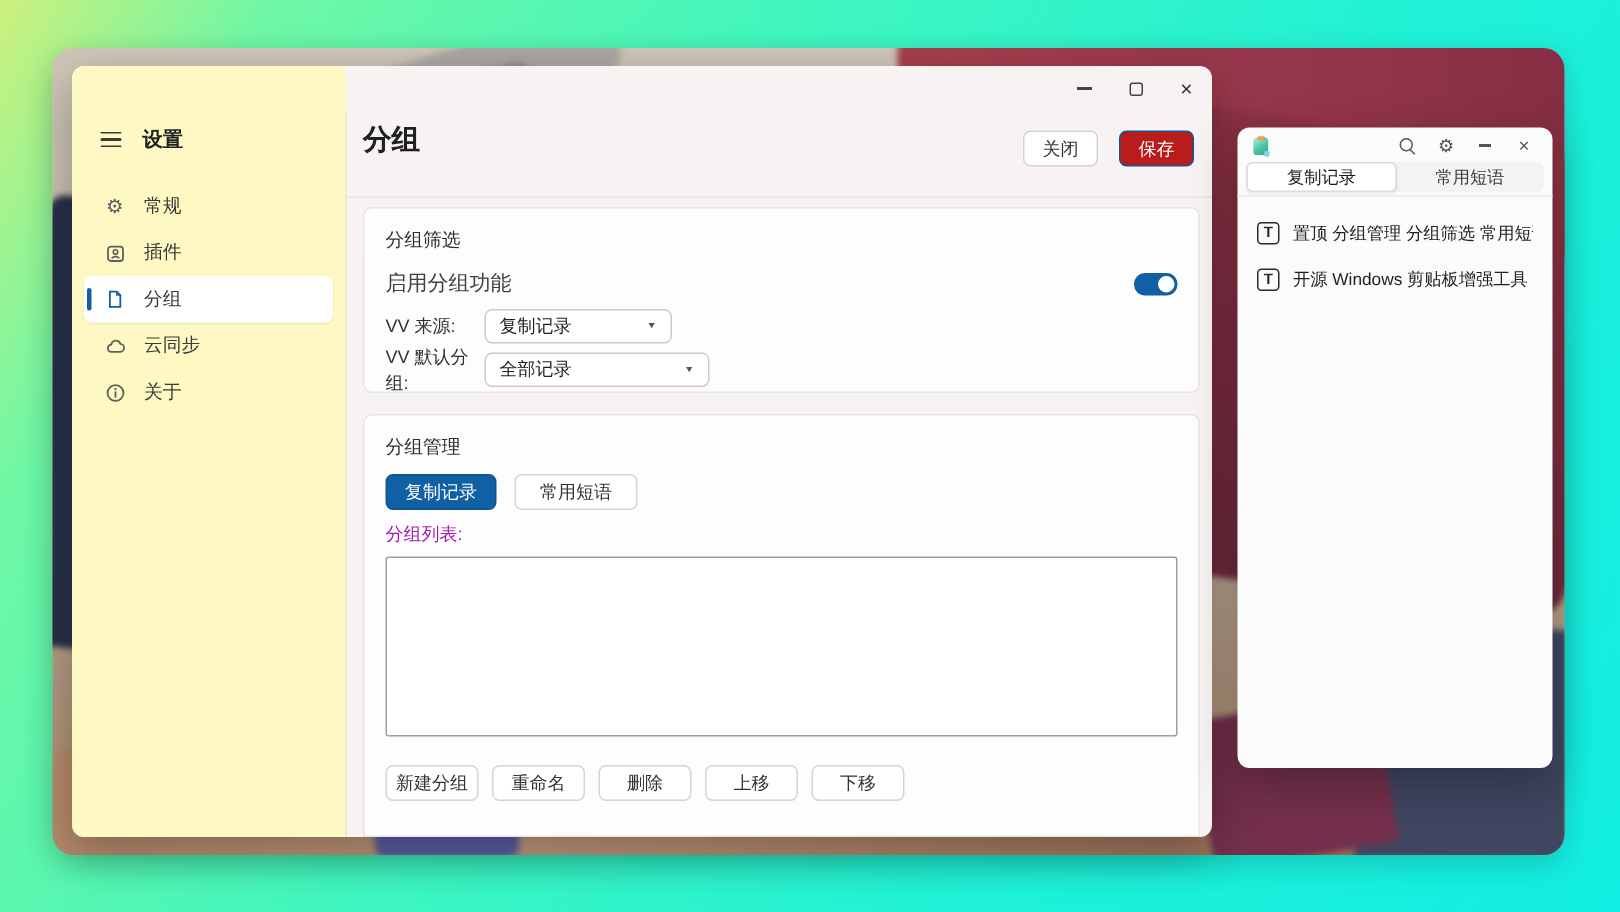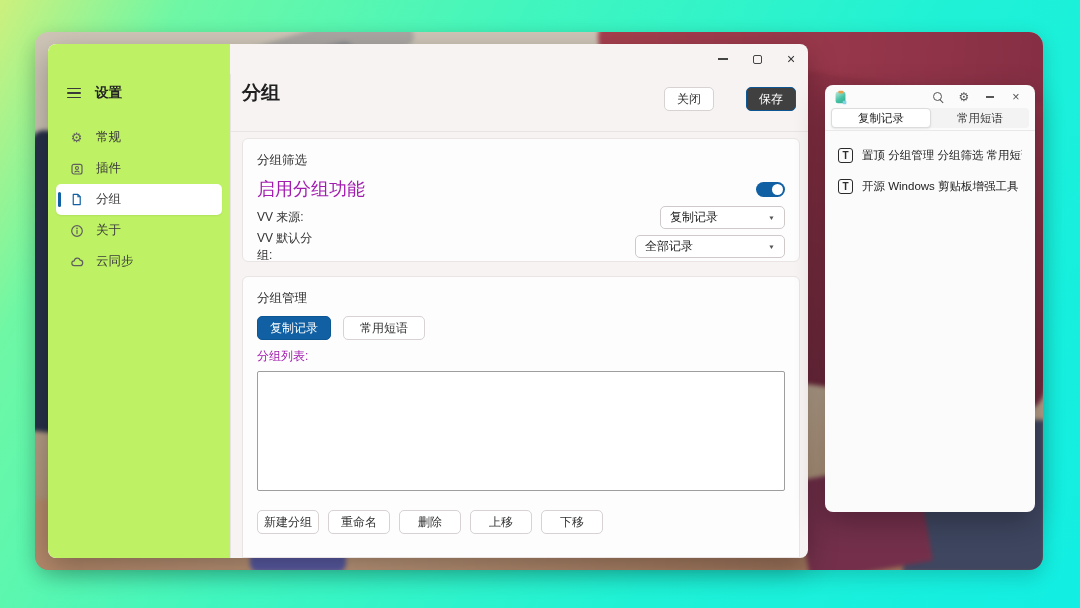--- a/index.html
+++ b/index.html
@@ -39,54 +39,54 @@
   .app-icon::after  { content:''; position:absolute; right:-1px; bottom:-1px; width:4.5px; height:4.5px; background:#7fd6e8; border-radius:1px; }
   #settings-window > .app-icon { position:absolute; left:10px; top:9px; }
 
   .win-controls { position:absolute; top:0; right:0; height:30px; display:flex; align-items:center; }
   .wc { width:34px; height:30px; display:flex; align-items:center; justify-content:center; color:#3c3c3c; }
   .wc-min-bar { width:10px; height:1.4px; background:#444; }
   .wc-max-box { width:9px; height:9px; border:1.2px solid #444; border-radius:2px; }
   .wc-close-glyph { font-size:14px; line-height:1; color:#333; }
 
   
-  .sidebar { position:absolute; left:0; top:0; bottom:0; width:182px; background:#bef264; border-radius:8px 0 0 8px; }
+  .sidebar { position:absolute; left:0; top:0; bottom:0; width:182px; background:#fef9c3; border-radius:8px 0 0 8px; }
   .v-divider { position:absolute; left:182px; top:30px; bottom:0; width:1px; background:#e8e3e3; }
   .sidebar-header { position:absolute; left:19px; top:40px; display:flex; align-items:center; gap:14px; }
   .hamburger { width:14px; display:flex; flex-direction:column; gap:3px; }
   .hamburger span { display:block; height:1.6px; background:#3a3a3a; border-radius:1px; }
   .sidebar-title { font-size:13.5px; font-weight:bold; color:#222; }
   .nav { position:absolute; left:8px; right:8px; top:78px; }
   .nav-item { height:31px; display:flex; align-items:center; gap:12px; padding:0 0 0 13px; font-size:12.5px; color:#3a3a3a; border-radius:5px; position:relative; }
   .nav-item .nav-ico { width:15px; height:15px; display:flex; align-items:center; justify-content:center; color:#5f5f5f; font-size:13px; }
   .nav-item.selected { background:#ffffff; box-shadow:0 1px 2px rgba(0,0,0,.07); }
   .nav-item.selected::before { content:''; position:absolute; left:2px; top:8px; width:3px; height:15px; border-radius:2px; background:#1160a4; }
   .nav-ico svg { display:block; }
 
   
   .content { position:absolute; left:183px; top:30px; right:0; bottom:0; }
   .page-title { position:absolute; left:11px; top:6px; font-size:19px; font-weight:bold; color:#202020; }
-  .hdr-buttons { position:absolute; right:12px; top:13px; display:flex; gap:32px; }
+  .hdr-buttons { position:absolute; right:12px; top:13px; display:flex; gap:14px; }
   .btn { height:24px; padding:0 12px; border-radius:5px; font-size:12px; display:flex; align-items:center; justify-content:center; white-space:nowrap; }
   .btn-outline { background:#fff; border:1px solid #d8d2d2; color:#333; }
-  .btn-primary { background:#404040; border:1px solid #0d5694; color:#fff; }
+  .btn-primary { background:#b91c1c; border:1px solid #0d5694; color:#fff; }
   .h-divider { position:absolute; left:0; right:0; top:57px; height:1px; background:#e9e4e4; }
 
   .card { position:absolute; left:11px; right:8px; background:#fdfdfd; border:1px solid #eae4e4; border-radius:6px; padding:13px 14px; }
   #card-group-function { top:64px; height:124px; }
   #card-group-management { top:202px; height:282px; border-bottom-left-radius:0; border-bottom-right-radius:0; }
   .card-title { font-size:12.5px; color:#2f2f2f; }
 
   .row { display:flex; align-items:center; }
   .row-toggle { margin-top:11px; justify-content:space-between; height:18px; }
-  .row-label { font-size:18px; color:#a21caf;text-align:right; }
+  .row-label { font-size:14px; color:#404040;text-align:right; }
   .toggle { width:29px; height:15px; border-radius:8px; background:#1160a4; position:relative; }
   .toggle .knob { position:absolute; right:2px; top:2px; width:11px; height:11px; border-radius:50%; background:#fff; }
 
-  .row-select { margin-top:8px; height:23px;justify-content:space-between; }
+  .row-select { margin-top:8px; height:23px; }
   .row-select + .row-select { margin-top:6px; }
   .field-label { font-size:12px; color:#333; width:66px; flex:none; }
   .select { height:23px; background:#fff; border:1px solid #cfc9c9; border-radius:5px; display:flex; align-items:center; justify-content:space-between; padding:0 9px; font-size:12px; color:#222; }
   .select .arrow { font-size:7px; color:#555; transform:scaleY(.85); }
   .select-source { width:125px; }
   .select-default { width:150px; }
 
   .gm-tabs { margin-top:9px; display:flex; gap:12px; }
   .tab-btn { height:24px; border-radius:5px; font-size:12px; display:flex; align-items:center; justify-content:center; }
   .tab-btn.active { background:#1160a4; color:#fff; border:1px solid #0d5694; width:74px; }
@@ -181,34 +181,34 @@
           <svg width="13" height="13" viewBox="0 0 14 14">
               <path d="M3.5 1.5h5l2.5 2.5v8.5h-7.5z" fill="none" stroke="#1160a4" stroke-width="1.3" stroke-linejoin="round"></path>
               <path d="M8.5 1.5v2.5H11" fill="none" stroke="#1160a4" stroke-width="1.1"></path>
             </svg>
         </span>
         <span>分组</span>
       </div>
       <div class="nav-item">
         <span class="nav-ico">
           <svg width="14" height="14" viewBox="0 0 14 14">
+              <path d="M4.3 10.6a2.4 2.4 0 01-.1-4.8 3.1 3.1 0 016-.6 2.2 2.2 0 01-.4 5.4z" fill="none" stroke="#5f5f5f" stroke-width="1.2" stroke-linejoin="round"></path>
+            </svg>
+        </span>
+        <span>云同步</span>
+      </div>
+      <div class="nav-item">
+        <span class="nav-ico">
+          <svg width="14" height="14" viewBox="0 0 14 14">
               <circle cx="7" cy="7" r="5.3" fill="none" stroke="#5f5f5f" stroke-width="1.2"></circle>
               <path d="M7 6.4v3.2" stroke="#5f5f5f" stroke-width="1.2" stroke-linecap="round"></path>
               <circle cx="7" cy="4.4" r=".8" fill="#5f5f5f"></circle>
             </svg>
         </span>
         <span>关于</span>
-      </div>
-      <div class="nav-item">
-        <span class="nav-ico">
-          <svg width="14" height="14" viewBox="0 0 14 14">
-              <path d="M4.3 10.6a2.4 2.4 0 01-.1-4.8 3.1 3.1 0 016-.6 2.2 2.2 0 01-.4 5.4z" fill="none" stroke="#5f5f5f" stroke-width="1.2" stroke-linejoin="round"></path>
-            </svg>
-        </span>
-        <span>云同步</span>
       </div>
     </div>
   </div>
   <div class="v-divider"></div>
 
   <div class="content">
     <div class="page-title">分组</div>
     <div class="hdr-buttons">
       <button class="btn btn-outline">关闭</button>
       <button class="btn btn-primary">保存</button>

